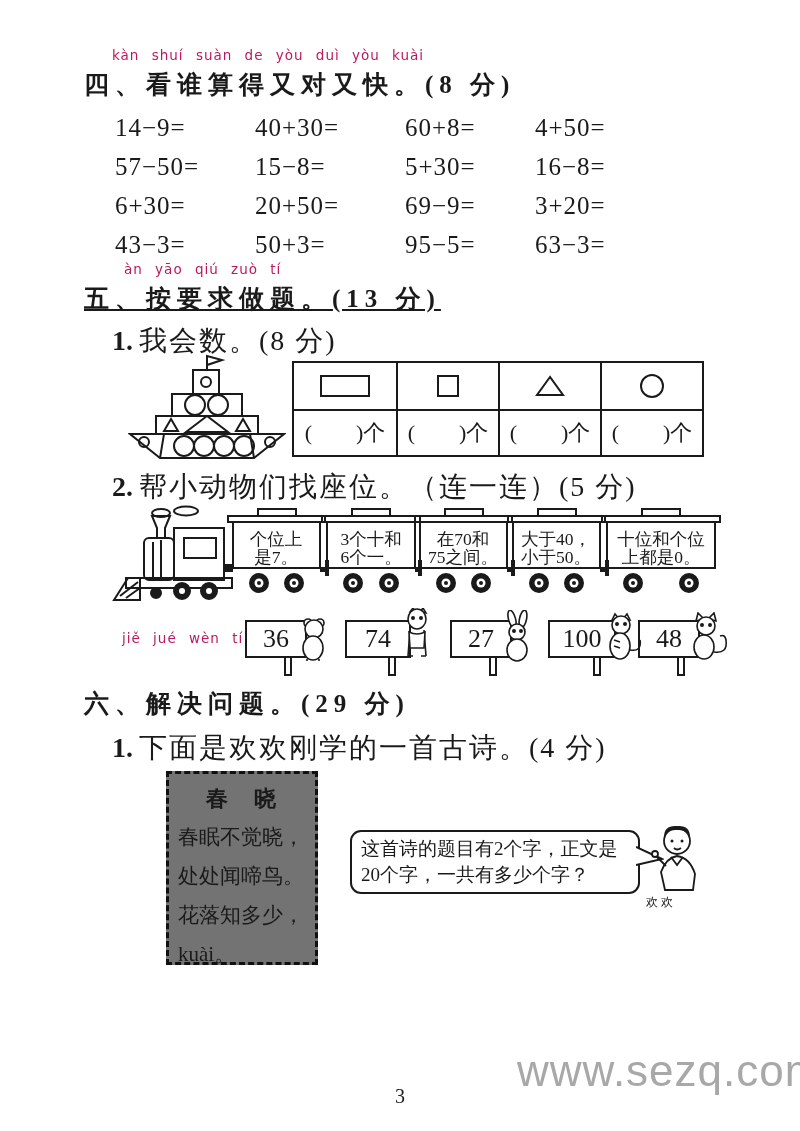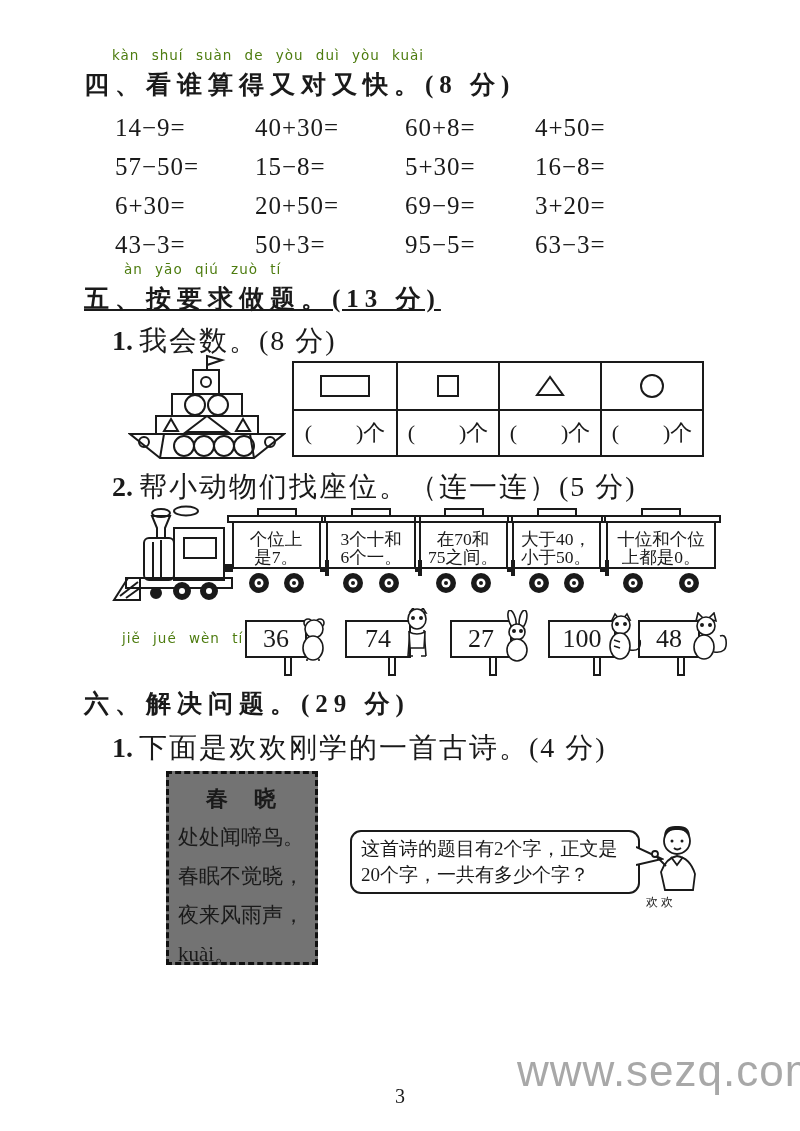--- a/index.html
+++ b/index.html
@@ -1,19 +1,19 @@
 <!DOCTYPE html>
 <html><head>
 <meta charset="utf-8">
 <style>
   html,body{margin:0;padding:0;background:#e8e8e8;}
   .page{position:relative;width:800px;height:1131px;background:#ffffff;margin:0 auto;
         font-family:"Liberation Serif","DejaVu Serif",serif;color:#1a1a1a;overflow:hidden;}
   .abs{position:absolute;}
-  .pinyin{font-size:13.5px;letter-spacing:1px;word-spacing:7px;color:#4d7c0f;
+  .pinyin{font-size:13.5px;letter-spacing:1px;word-spacing:7px;color:#be185d;
           font-family:"DejaVu Sans","Liberation Sans",sans-serif;}
   .sec-title{font-size:25px;letter-spacing:6px;font-weight:600;white-space:nowrap;}
   .item-line{font-size:28px;letter-spacing:2px;white-space:nowrap;}
   .item-num{font-weight:700;letter-spacing:0;margin-right:6px;font-family:"Liberation Serif",serif;}
   
   .eq-grid{display:grid;grid-template-columns:140px 150px 130px 120px;grid-auto-rows:39px;}
   .eq{font-size:25px;letter-spacing:1px;white-space:nowrap;}
   
   .count-table{display:grid;grid-template-columns:repeat(4,102px);grid-template-rows:46px 46px;
                border:2px solid #1a1a1a;}
@@ -288,23 +288,23 @@
   <div class="abs pinyin" style="left:122px;top:630px;">jiě jué wèn tí</div>
   <div class="abs sec-title" style="left:84px;top:687px;">六、解决问题。(29 分)</div>
 
   <div class="abs item-line" style="left:112px;top:729px;">
     <span class="item-num">1.</span><span>下面是欢欢刚学的一首古诗。(4 分)</span>
   </div>
 
   <div class="abs poem-box" style="left:166px;top:771px;">
     <div class="poem-title">春　晓</div>
     <div style="margin-top:4px;">
+      <div class="poem-line">春眠不觉晓，</div>
       <div class="poem-line">处处闻啼鸟。</div>
-      <div class="poem-line">春眠不觉晓，</div>
-      <div class="poem-line">夜来风雨声，</div>
+      <div class="poem-line">花落知多少，</div>
       <div class="poem-line">kuài。</div>
     </div>
   </div>
 
   <div class="abs bubble" style="left:350px;top:830px;">
     <div>这首诗的题目有2个字，正文是</div>
     <div>20个字，一共有多少个字？</div>
   </div>
   <svg class="abs" style="left:636px;top:844px;" width="28" height="28" viewBox="0 0 28 28">
     <path d="M0,3 L26,15 L0,21" fill="#fff" stroke="#1a1a1a" stroke-width="2"></path>

